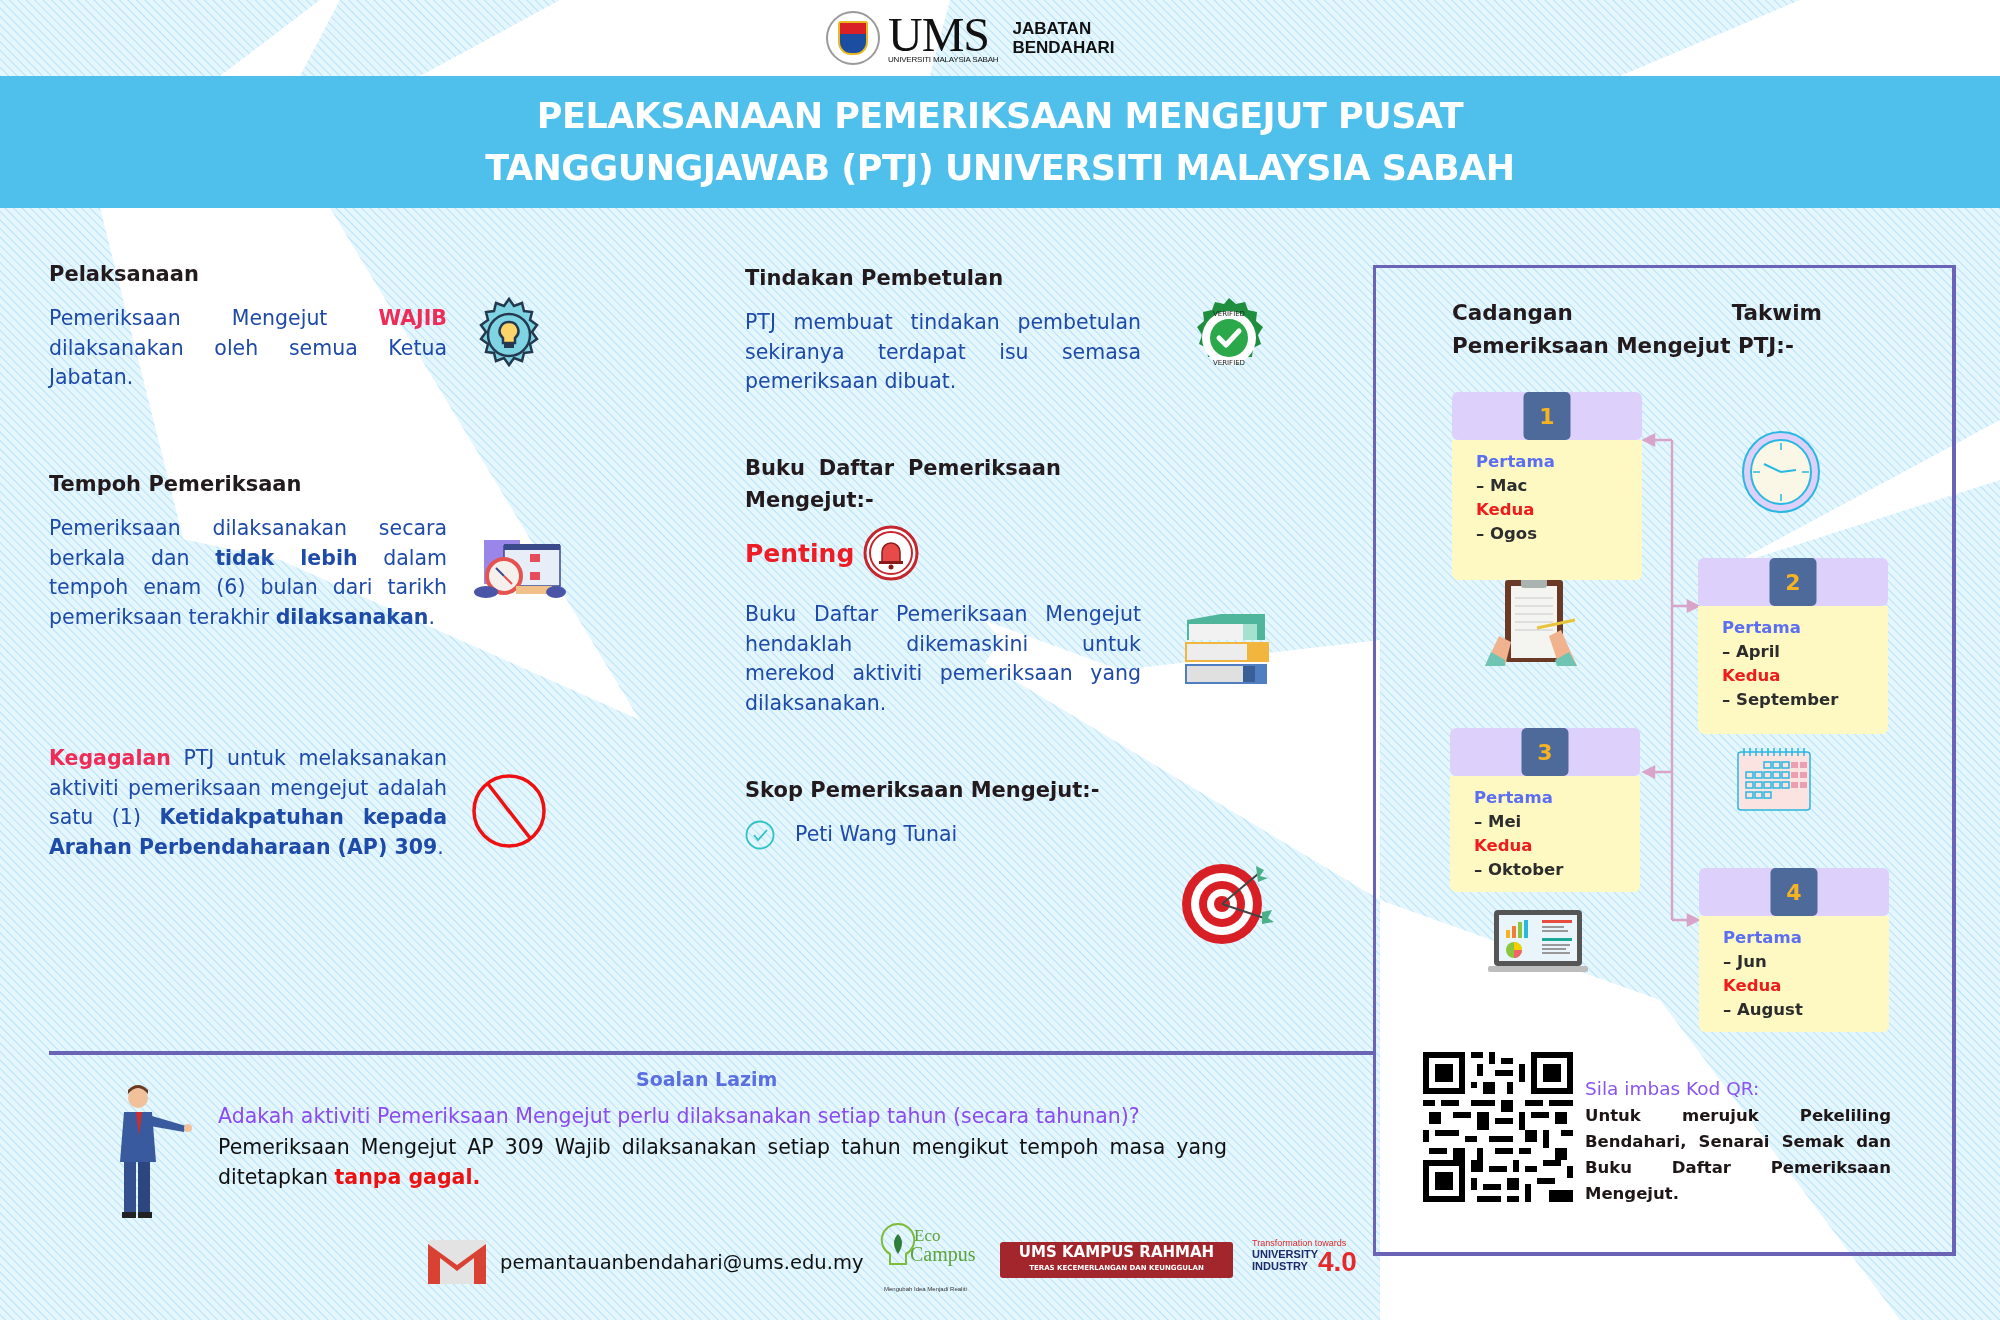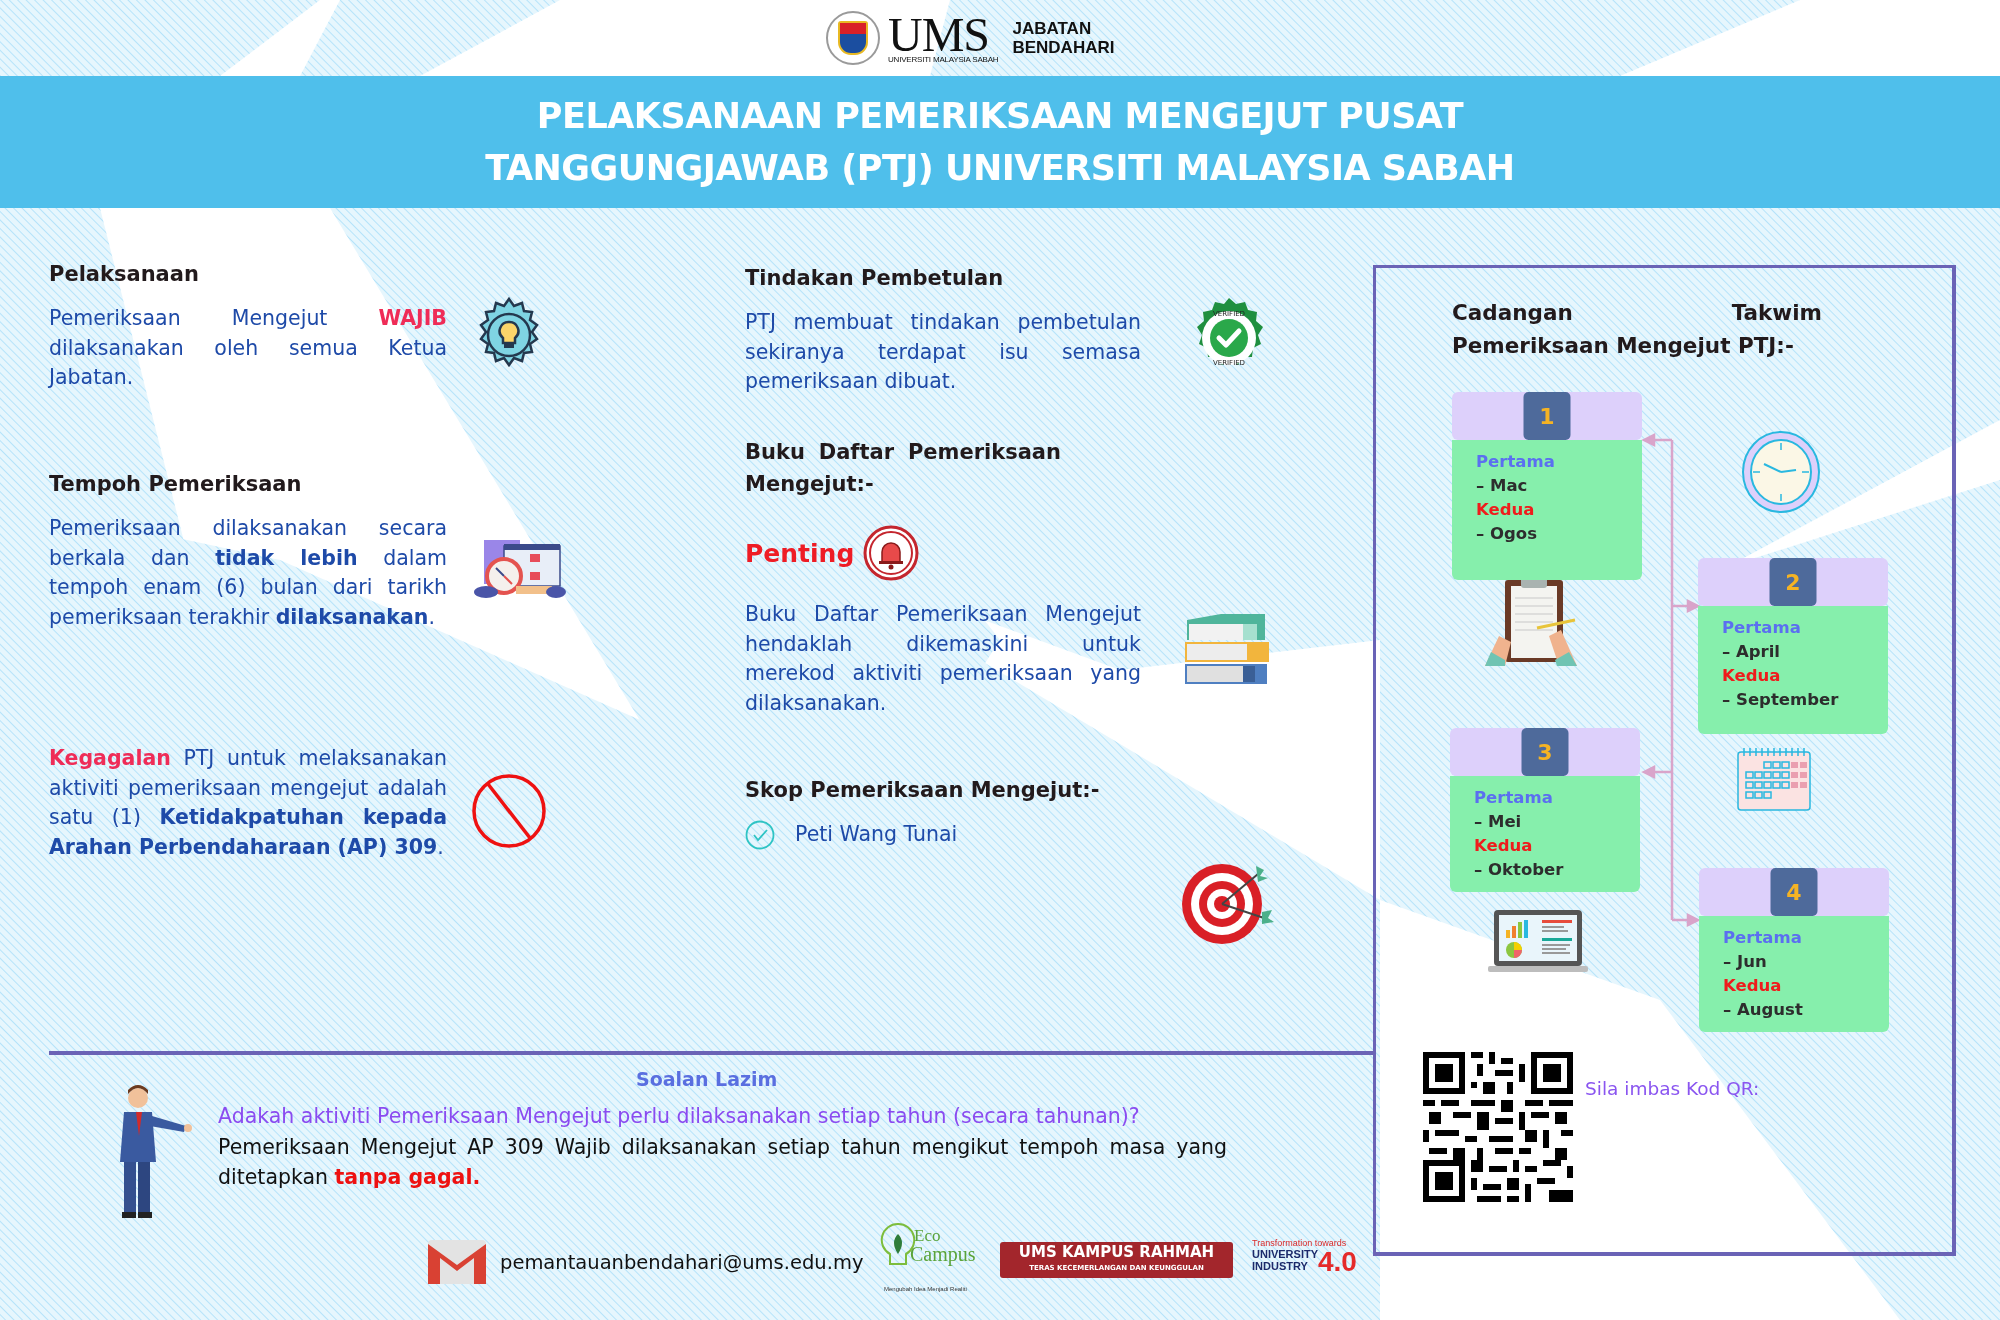--- a/index.html
+++ b/index.html
@@ -23,21 +23,21 @@
   .b{font-weight:700;}
   .red{color:#ef2c57;font-weight:700;}
   
   .check-item{display:flex;align-items:flex-start;gap:20px;margin-bottom:14px;}
   .chk{width:30px;height:30px;flex:0 0 30px;}
   
   .panel{position:absolute;left:1373px;top:265px;width:576px;height:984px;border:3px solid #6a63b6;border-right-width:4px;border-bottom-width:4px;z-index:1;}
   .card{position:absolute;width:190px;z-index:3;}
   .card-top{height:48px;background:#ddd0fb;border-radius:6px;position:relative;}
   .card-num{position:absolute;left:50%;transform:translateX(-50%);top:0;width:47px;height:48px;background:#4e6a9b;border-radius:5px;color:#f5b324;font-family:"DejaVu Sans",sans-serif;font-weight:700;font-size:22px;display:flex;align-items:center;justify-content:center;}
-  .card-body{background:#86efac;padding:10px 0 10px 24px;font-family:"DejaVu Sans",sans-serif;font-weight:700;font-size:16.5px;line-height:24px;border-radius:0 0 6px 6px;}
+  .card-body{background:#fef9c3;padding:10px 0 10px 24px;font-family:"DejaVu Sans",sans-serif;font-weight:700;font-size:16.5px;line-height:24px;border-radius:0 0 6px 6px;}
   .pt{color:#5b6ff0;}
   .kd{color:#ef1c1c;}
   .mo{color:#2d2d2d;}
   
   .faq-title{font-family:"DejaVu Sans",sans-serif;font-weight:700;font-size:19px;color:#5a6fe0;}
   .faq-q{font-family:"DejaVu Sans",sans-serif;font-size:20.5px;color:#8a4bf0;}
   .faq-a{font-family:"DejaVu Sans",sans-serif;font-size:20.5px;line-height:30px;color:#111;text-align:justify;text-align-last:left;}
   .footer-email{font-family:"DejaVu Sans",sans-serif;font-size:19.5px;color:#111;}
 </style>
 </head>
@@ -132,21 +132,21 @@
 </section>
 <svg class="abs" style="left:1186px;top:296px;" width="86" height="84" viewBox="0 0 86 84">
   <path d="M43 2 l7 6 9-2 3 8 9 2-1 9 7 6-5 8 3 9-8 4-1 9-9 0-5 8-8-4-8 4-5-8-9 0-1-9-8-4 3-9-5-8 7-6-1-9 9-2 3-8 9 2z" fill="#1f8f3f"></path>
   <circle cx="43" cy="42" r="27" fill="#ffffff"></circle>
   <circle cx="43" cy="42" r="19" fill="#2aa84a"></circle>
   <path d="M33 42 l7 7 13-14" fill="none" stroke="#fff" stroke-width="5" stroke-linecap="round" stroke-linejoin="round"></path>
   <text x="43" y="20" font-size="7" text-anchor="middle" fill="#222" font-family="DejaVu Sans, sans-serif">VERIFIED</text>
   <text x="43" y="69" font-size="7" text-anchor="middle" fill="#222" font-family="DejaVu Sans, sans-serif">VERIFIED</text>
 </svg>
 
-<section class="abs" style="left:745px;top:436px;width:316px;">
+<section class="abs" style="left:745px;top:452px;width:316px;">
   <div class="h-black" style="line-height:32px;text-align:justify;text-align-last:left;">Buku Daftar Pemeriksaan Mengejut:-</div>
 </section>
 <div class="abs" style="left:745px;top:524px;display:flex;align-items:center;gap:8px;">
   <span style="font-family:'DejaVu Sans',sans-serif;font-weight:700;font-size:25px;color:#ee1c25;">Penting</span>
   <svg width="58" height="58" viewBox="0 0 58 58">
     <circle cx="29" cy="29" r="26" fill="#fff" stroke="#c4262e" stroke-width="3"></circle>
     <circle cx="29" cy="29" r="21" fill="none" stroke="#c4262e" stroke-width="2"></circle>
     <path d="M20 38 v-10 a9 9 0 0 1 18 0 v10 z" fill="#e84a4a" stroke="#8a1a1a" stroke-width="1.5"></path>
     <rect x="17" y="37" width="24" height="3" fill="#8a1a1a"></rect>
     <circle cx="29" cy="43" r="2.5" fill="#8a1a1a"></circle>
@@ -342,20 +342,21 @@
     <path d="M18 0h7v7h-7zM19 1v5h5v-5zM20 2h3v3h-3z"></path>
     <path d="M0 18h7v7h-7zM1 19v5h5v-5zM2 20h3v3h-3z"></path>
     <path d="M8 0h2v1h-2zM11 0h1v2h-1zM13 1h2v1h-2zM9 2h1v2h-1zM12 3h3v1h-3zM16 2h1v3h-1zM8 5h1v1h-1zM10 5h2v2h-2zM14 5h1v2h-1z"></path>
     <path d="M0 8h2v1h-2zM3 8h3v1h-3zM8 8h4v1h-4zM13 8h2v2h-2zM17 8h3v1h-3zM21 8h4v1h-4zM1 10h2v2h-2zM5 10h3v1h-3zM9 10h2v3h-2zM12 11h3v1h-3zM16 10h1v3h-1zM18 10h3v1h-3zM22 10h2v2h-2z"></path>
     <path d="M0 13h1v2h-1zM2 13h4v1h-4zM7 14h2v1h-2zM11 14h4v1h-4zM17 13h2v2h-2zM20 13h1v3h-1zM23 13h2v1h-2zM1 16h3v1h-3zM5 16h2v2h-2zM9 16h1v2h-1zM12 16h3v1h-3zM16 16h2v1h-2zM22 16h2v2h-2z"></path>
     <path d="M8 18h2v2h-2zM11 19h3v1h-3zM15 18h1v2h-1zM17 19h2v1h-2zM20 18h3v1h-3zM24 19h1v2h-1zM8 21h1v2h-1zM10 22h3v1h-3zM14 21h2v2h-2zM17 22h1v3h-1zM19 21h3v1h-3zM21 23h4v2h-4zM9 24h4v1h-4zM14 24h2v1h-2z"></path>
   </g>
 </svg>
 <div class="abs" style="left:1585px;top:1078px;width:306px;">
   <div style="font-family:'DejaVu Sans',sans-serif;font-weight:400;font-size:18.5px;color:#8a55f0;margin-bottom:4px;">Sila imbas Kod QR:</div>
+  <div style="font-family:'DejaVu Sans',sans-serif;font-weight:700;font-size:16.5px;line-height:26px;color:#1d1516;text-align:justify;text-align-last:left;">Untuk merujuk Pekeliling Bendahari, Senarai Semak dan Buku Daftar Pemeriksaan Mengejut.</div>
 </div>
 
 <div class="abs" style="left:49px;top:1051px;width:1326px;height:4px;background:#6a63b6;"></div>
 <svg class="abs" style="left:116px;top:1082px;" width="84" height="140" viewBox="0 0 84 140">
   <circle cx="22" cy="16" r="10" fill="#f1c19a"></circle>
     <path d="M12 12 q10-12 20 0 v-4 q-10-10-20 0z" fill="#6b3a1f"></path>
   <path d="M8 30 h28 l4 50 h-36 z" fill="#3a5aa0"></path>
   <path d="M20 30 l3 24 3-24z" fill="#d12b2b"></path>
   <path d="M36 34 l34 10 -2 6 -34 -6z" fill="#3a5aa0"></path>
     <circle cx="72" cy="46" r="4" fill="#f1c19a"></circle>

